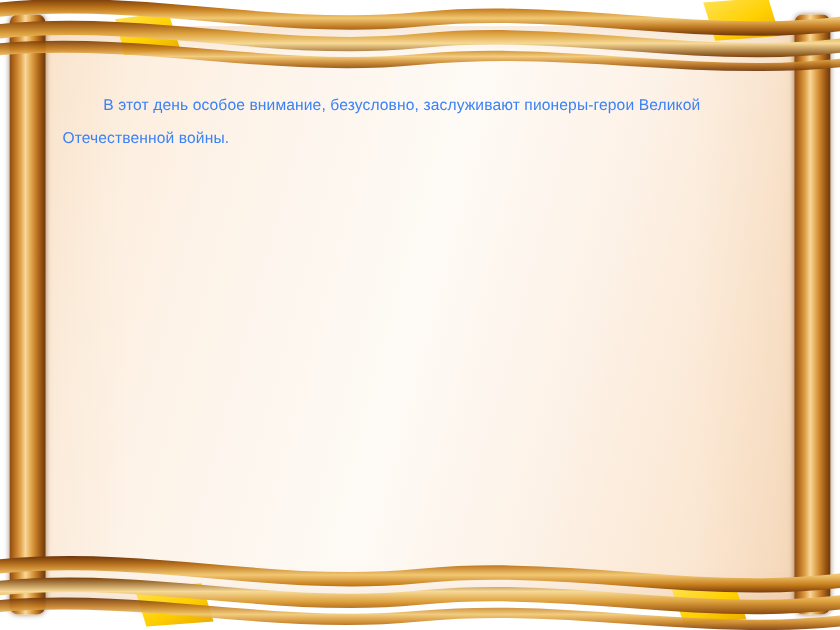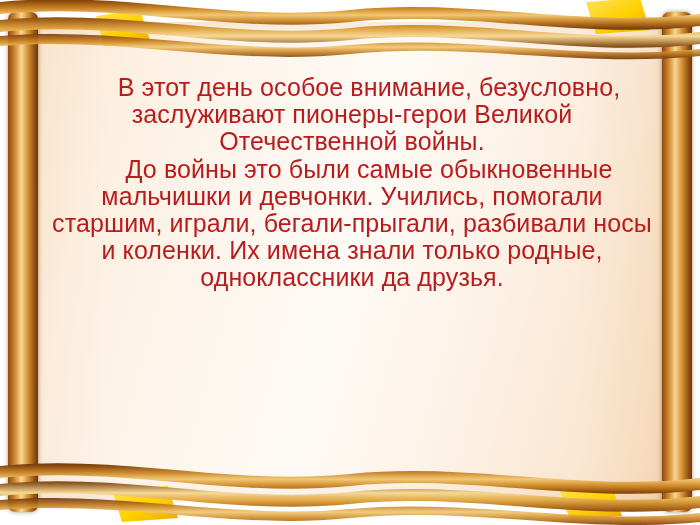--- a/index.html
+++ b/index.html
@@ -86,45 +86,43 @@
   }
   .ribbon.top    { top: -4px; }
   .ribbon.bottom { top: 462px; }
 
   
   .text-block {
     position: absolute;
     left: 52px;
     top: 74px;
     width: 600px;
-    color: #b91c1c;
-    font-size: 25px;
+    color: #3b82f6;
+    font-size: 13px;
     line-height: 27px;
     letter-spacing: 0.1px;
     font-family: "Liberation Sans", sans-serif;
-    text-align: center;
   }
   .para {
     margin: 0 0 1px 0;
     text-indent: 34px;
     white-space: pre-wrap;
   }
 </style>
 </head>
 <body>
 
 <div id="slide">
 
   <div class="paper">
     <div class="paper-shade"></div>
   </div>
 
   <div class="text-block">
     <p class="para">В этот день особое внимание, безусловно, заслуживают пионеры-герои Великой Отечественной войны.</p>
-    <p class="para">До войны это были самые обыкновенные мальчишки и девчонки. Учились, помогали старшим, играли, бегали-прыгали, разбивали носы и коленки. Их имена знали только родные, одноклассники да друзья.</p>
   </div>
 
   <div class="rod left"></div>
 
   <div class="rod right"></div>
 
   <svg class="ribbon top" viewBox="0 0 700 60" preserveAspectRatio="none">
     <defs>
       <linearGradient id="gTop1" x1="0" y1="0" x2="0" y2="1">
         <stop offset="0%" stop-color="#7a3c0a"></stop>

